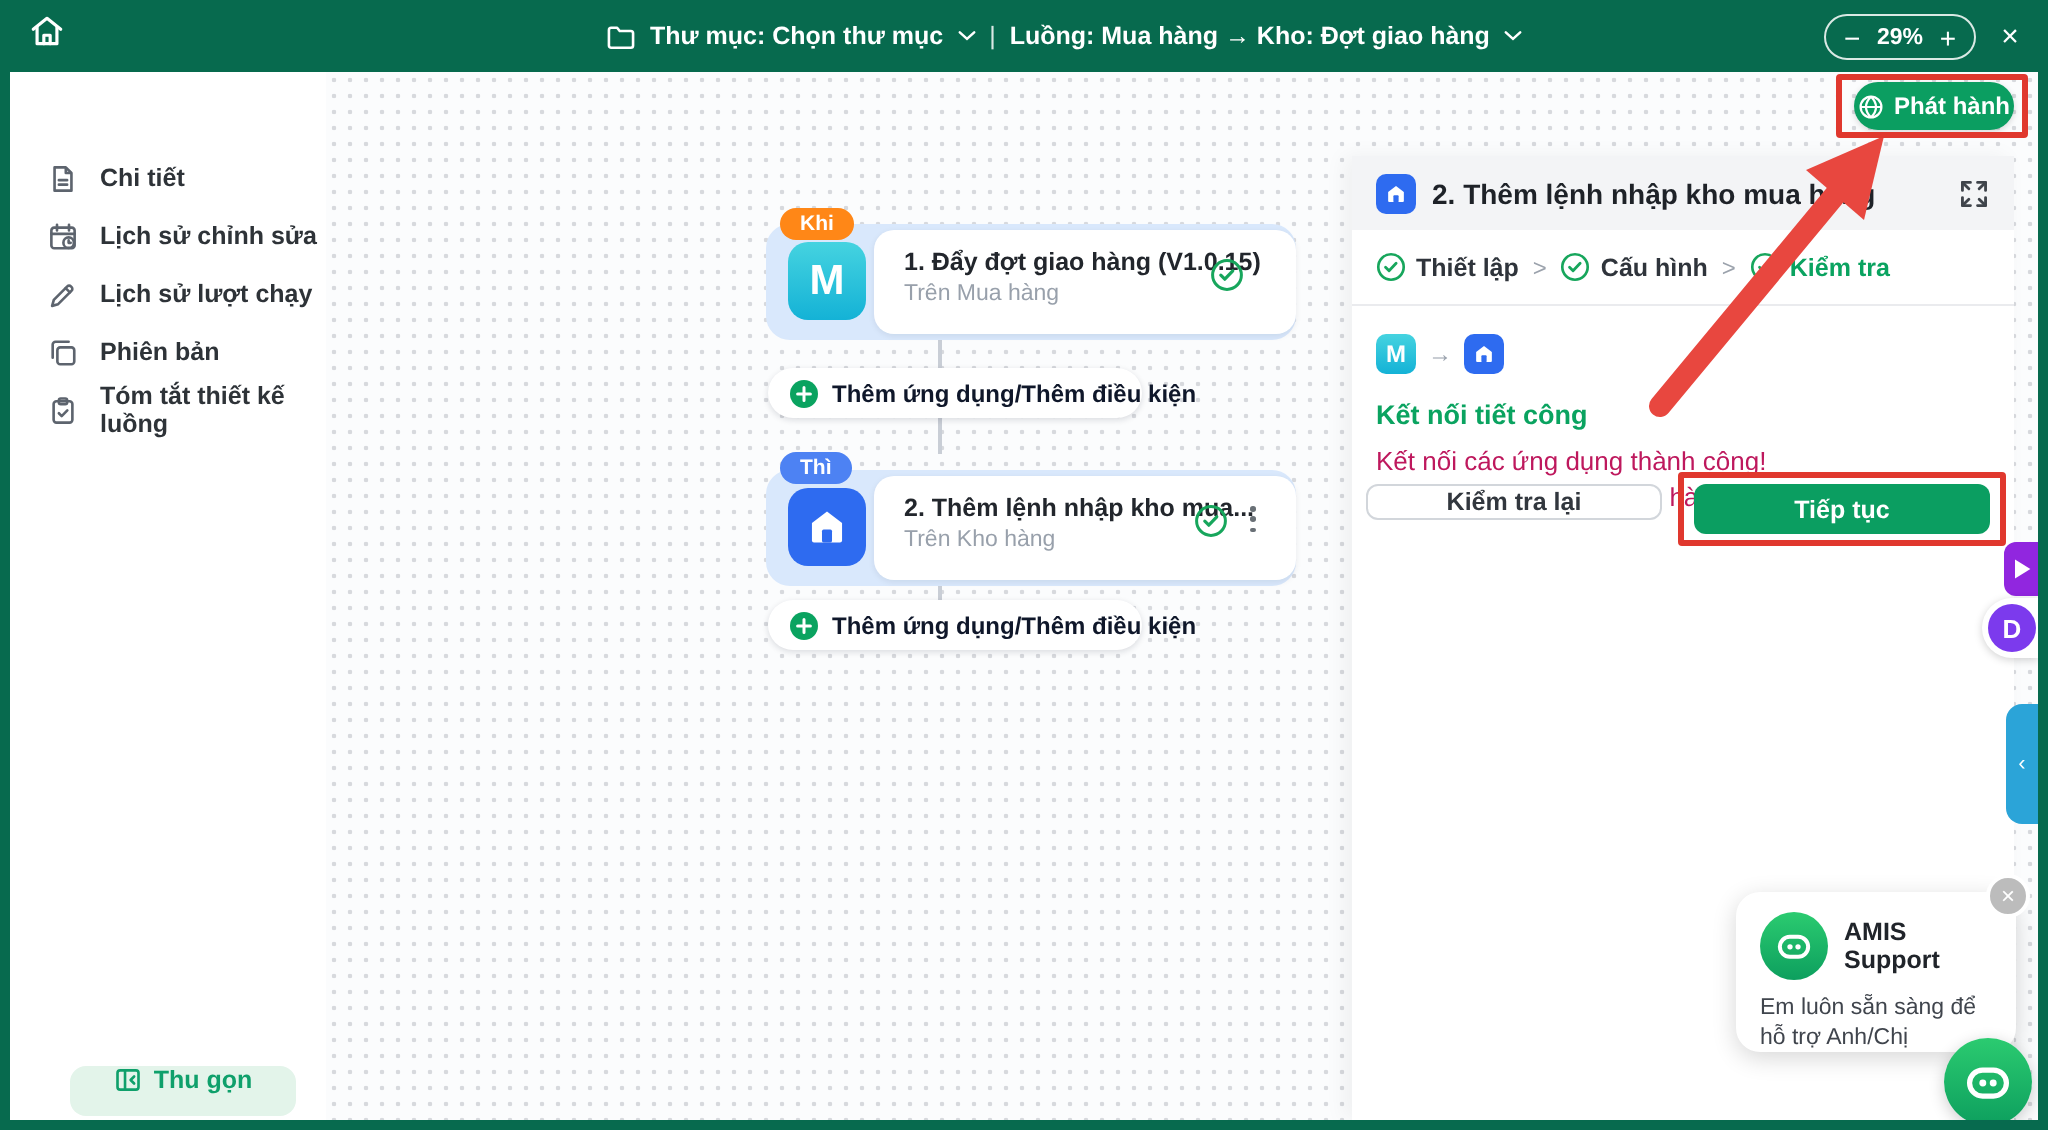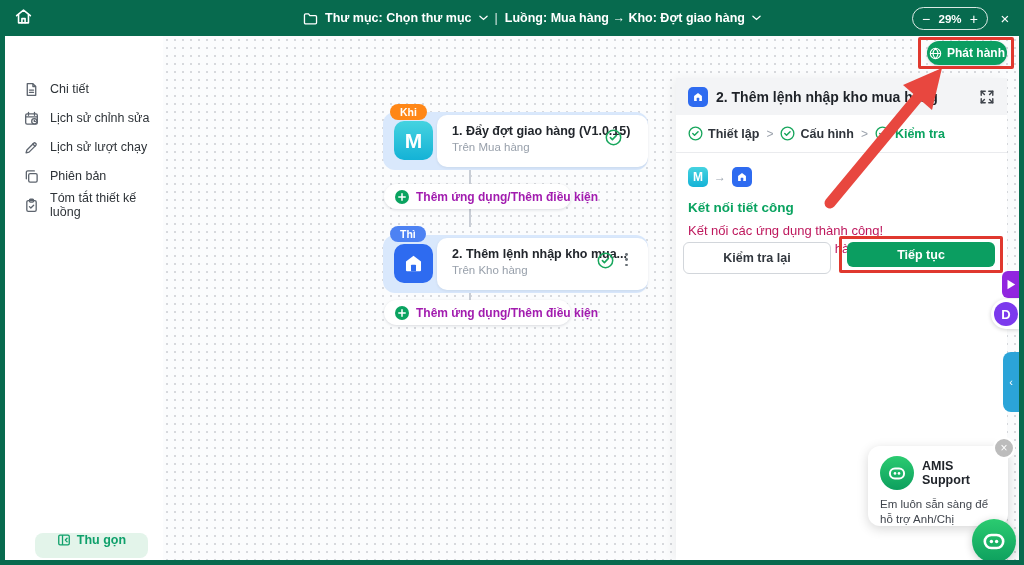--- a/index.html
+++ b/index.html
@@ -18,62 +18,62 @@
   .breadcrumb { left:303px; top:0; height:36px; z-index:31; display:flex; align-items:center; gap:7px; color:#fff; font-size:12.5px; font-weight:600; }
   .crumb-sep { opacity:.85; font-weight:400; }
   .zoom-pill { left:912px; top:7px; width:76px; height:23px; z-index:31; border:1.3px solid rgba(255,255,255,.85); border-radius:13px; display:flex; align-items:center; justify-content:space-between; padding:0 9px; color:#fff; }
   .zoom-pill .zbtn { font-size:14px; line-height:1; cursor:pointer; }
   .zoom-pill .zval { font-size:11.5px; font-weight:600; }
   .topbar-close { left:995px; top:8px; width:20px; height:20px; z-index:31; color:#fff; font-size:15px; display:flex; align-items:center; justify-content:center; cursor:pointer; }
 
   
   .sidebar { left:5px; top:36px; width:158px; height:524px; background:#fff; z-index:2; }
   .side-nav { padding-top:44px; }
-  .side-item { display:flex; align-items:center; gap:11px; padding-left:19px; height:18px; margin-bottom:11px; cursor:pointer; color:#2e3338; font-size:12.5px; font-weight:400; }
+  .side-item { display:flex; align-items:center; gap:11px; padding-left:19px; height:18px; margin-bottom:11px; cursor:pointer; color:#2e3338; font-size:12.5px; font-weight:700; }
   .side-item .sicon { color:#5d646e; display:flex; }
   .collapse-btn { left:35px; top:533px; width:113px; height:25px; background:#e3f4ea; border-radius:8px; color:#0fa06b; font-size:12.5px; font-weight:700; display:flex; align-items:flex-start; justify-content:center; gap:6px; cursor:pointer; z-index:3; }
 
   
   .canvas { left:163px; top:36px; width:856px; height:524px; z-index:1; background-color:#fbfcfd;
     background-image:radial-gradient(circle,#d7d9dd 1px,transparent 1.3px); background-size:8px 8px; }
   .connector { width:2px; background:#c9ced6; z-index:2; }
   .badge { height:16px; padding:0 10px; border-radius:9px; color:#fff; font-size:10.5px; font-weight:700; display:flex; align-items:center; z-index:4; }
   .badge-khi { background:#ff8717; }
   .badge-thi { background:#4d82f3; }
   .step-box { width:265px; height:58px; background:#d9e8fc; border-radius:12px; z-index:3; cursor:pointer; }
   .app-tile { width:39px; height:39px; border-radius:10px; display:flex; align-items:center; justify-content:center; z-index:4; }
   .tile-m { background:linear-gradient(180deg,#45d3e0,#14b2d6); color:#fff; font-size:21px; font-weight:700; }
   .tile-house { background:#2e6bf0; }
   .step-card { width:211px; height:52px; background:#fff; border-radius:10px; box-shadow:0 1px 3px rgba(16,24,40,.08); z-index:4; padding:9px 0 0 15px; cursor:pointer; }
   .step-title { font-size:12.5px; font-weight:700; color:#22262c; white-space:nowrap; }
   .step-sub { margin-top:3px; font-size:11.5px; color:#98a0ab; }
   .dots-menu { position:absolute; display:flex; flex-direction:column; gap:2.5px; padding:2px; cursor:pointer; }
   .dots-menu i { width:2.8px; height:2.8px; border-radius:50%; background:#697076; }
   .add-pill { height:25px; width:187px; background:#fff; border-radius:13px; box-shadow:0 1px 3px rgba(16,24,40,.14); display:flex; align-items:center; gap:7px; padding:0 11px; z-index:4; cursor:pointer; }
-  .add-pill span { font-size:12px; font-weight:600; color:#a21caf; white-space:nowrap; }
+  .add-pill span { font-size:12px; font-weight:600; color:#0f172a; white-space:nowrap; }
 
   
   .panel { left:676px; top:78px; width:331px; height:482px; background:#fff; box-shadow:-4px 0 10px rgba(0,0,0,.05); z-index:5; }
   .panel-header { height:37px; background:#f3f4f6; display:flex; align-items:center; gap:8px; padding:0 12px; }
   .panel-title { flex:1; font-size:14px; font-weight:700; color:#1e2228; white-space:nowrap; }
   .mini-tile { width:20px; height:20px; border-radius:5px; display:flex; align-items:center; justify-content:center; flex:none; }
   .mini-m { background:linear-gradient(180deg,#45d3e0,#14b2d6); color:#fff; font-size:12px; font-weight:700; }
   .expand-btn { display:flex; cursor:pointer; color:#3f444b; }
   .stepper { height:38px; display:flex; align-items:center; gap:7px; padding:0 12px; border-bottom:1px solid #eaebee; }
   .stepper .sitem { display:flex; align-items:center; gap:5px; cursor:pointer; }
   .stepper .slabel { font-size:12.5px; font-weight:600; color:#2f343b; }
   .stepper .active .slabel { color:#0aa360; font-weight:700; }
   .stepper .ssep { font-size:12px; color:#9ba2ac; }
   .panel-content { padding:10px 12px 0 12px; }
   .apps-row { display:flex; align-items:center; gap:6px; margin-top:4px; }
   .apps-arrow { color:#9aa2ad; font-size:12px; }
   .success-title { margin-top:13px; font-size:13.5px; font-weight:700; color:#0aa360; }
   .success-line { font-size:13px; color:#be185d; line-height:1.35; }
   .success-line.first { margin-top:7px; }
-  .btn-retry { left:683px; top:242px; width:148px; height:32px; background:#fff; border:1px solid #d2d6db; border-radius:6px; display:flex; align-items:center; justify-content:center; font-size:12.5px; font-weight:600; color:#32373e; z-index:6; cursor:pointer; }
+  .btn-retry { left:683px; top:242px; width:148px; height:18px; background:#fff; border:1px solid #d2d6db; border-radius:6px; display:flex; align-items:center; justify-content:center; font-size:12.5px; font-weight:600; color:#32373e; z-index:6; cursor:pointer; }
   .btn-continue { left:847px; top:242px; width:148px; height:25px; background:#0b9e61; border-radius:6px; display:flex; align-items:center; justify-content:center; font-size:12.5px; font-weight:700; color:#fff; z-index:6; cursor:pointer; }
 
   
   .btn-publish { left:927px; top:41px; width:80px; height:24px; background:#0b9e61; border-radius:13px; display:flex; align-items:center; justify-content:center; gap:5px; color:#fff; font-size:12px; font-weight:700; z-index:32; cursor:pointer; box-shadow:0 1px 3px rgba(0,0,0,.15); }
   .red-rect { border:3px solid #e0382e; border-radius:2px; z-index:33; pointer-events:none; }
   .rect-publish { left:918px; top:37px; width:96px; height:32px; }
   .rect-continue { left:839px; top:236px; width:164px; height:37px; z-index:20; }
   .arrow-overlay { left:0; top:0; width:1024px; height:565px; z-index:25; pointer-events:none; }
 
   

